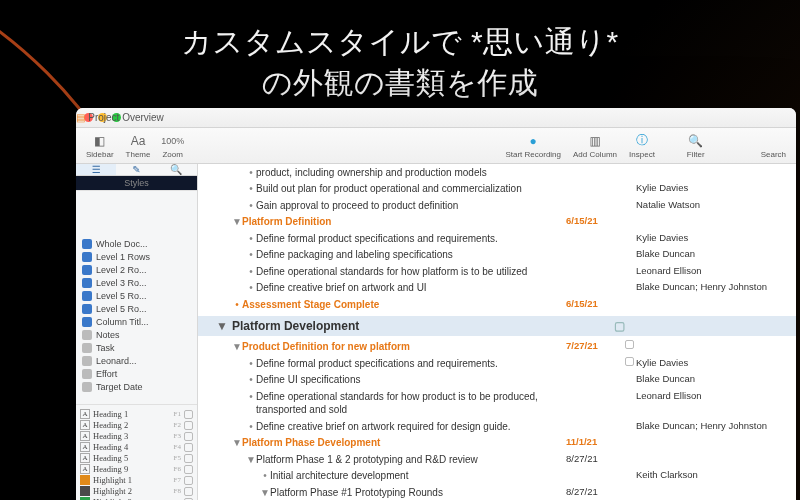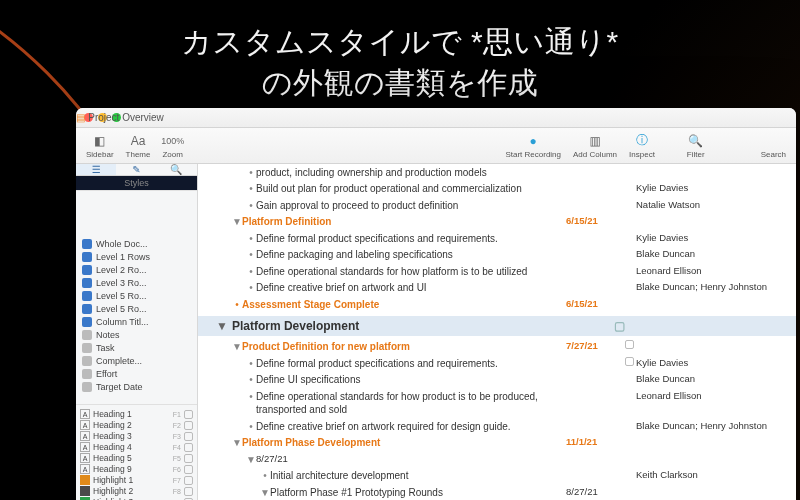--- a/index.html
+++ b/index.html
@@ -54,21 +54,21 @@
   .sidebar { width: 122px; background:#f5f6f7; border-right:1px solid #d8d8d8; display:flex; flex-direction:column;}
   .side-tabs { display:flex; border-bottom:1px solid #d8d8d8; height:20px;}
   .side-tab { flex:1; display:flex;align-items:center;justify-content:center;color:#3a6ea5;}
   .side-tab.active{background:#e4eef8;}
   .styles-hdr { text-align:center; color:#888; font-size:9px; padding:2px 0; background:#0f172a; border-bottom:1px solid #e2e2e2;}
   .style-list { padding:3px 4px; display:flex; flex-direction:column; gap:1px;margin-top:44px;}
   .style-item { display:flex; align-items:center; gap:4px; padding:1px 2px; font-size:9px; color:#444; white-space:nowrap; overflow:hidden;}
   .sq { width:10px; height:10px; border-radius:2px; background:#3a78c9; flex:none;}
   .sq.grey{background:#bbb}
   .fmt-list { margin-top:8px; border-top:1px solid #e0e0e0; padding:4px; display:flex; flex-direction:column; gap:1px;}
-  .fmt-item { display:flex; align-items:center; gap:3px; font-size:8.5px; color:#444;}
+  .fmt-item { display:flex; align-items:center; gap:3px; font-size:8.5px; color:#444;font-family:Liberation Serif, serif;}
   .fmt-sq { width:10px; height:10px; border:1px solid #aaa; display:flex;align-items:center;justify-content:center;font-size:7px;}
   .fmt-key { font-size:7px; color:#aaa; margin-left:auto;}
   .cb { width:9px; height:9px; border:1px solid #bbb; border-radius:2px;}
   .hl{width:10px;height:10px;}
   .main { flex:1; overflow:hidden; background:#fff; font-size:10px; color:#333;}
   .row { display:flex; align-items:flex-start; padding:1.5px 0; line-height:1.35;}
   .row .bullet{width:10px; text-align:center; color:#888;}
   .row .tri{width:10px; text-align:center; color:#888;}
   .row .txt{flex:1; padding-right:8px;}
   .row .date{width:56px; font-size:9.5px;}
@@ -188,21 +188,21 @@
           <div class="style-item">
             <div class="sq grey"></div>
             <span>Notes</span>
           </div>
           <div class="style-item">
             <div class="sq grey"></div>
             <span>Task</span>
           </div>
           <div class="style-item">
             <div class="sq grey"></div>
-            <span>Complete...</span>
+            <span>Leonard...</span>
           </div>
           <div class="style-item">
             <div class="sq grey"></div>
             <span>Effort</span>
           </div>
           <div class="style-item">
             <div class="sq grey"></div>
             <span>Target Date</span>
           </div>
         </div>
@@ -379,20 +379,21 @@
           </div>
           <div class="row indent0">
             <span class="tri">▼</span>
             <span class="txt orange">Platform Phase Development</span>
             <span class="date orange-date">11/1/21</span>
             <div class="check-col"></div>
             <span class="assignee"></span>
           </div>
           <div class="row indent1">
             <span class="tri">▼</span>
+            <span class="txt">Platform Phase 1 &amp; 2 prototyping and R&amp;D review</span>
             <span class="date">8/27/21</span>
             <div class="check-col"></div>
             <span class="assignee"></span>
           </div>
           <div class="row indent2">
             <span class="bullet">•</span>
             <span class="txt">Initial architecture development</span>
             <span class="date"></span>
             <div class="check-col"></div>
             <span class="assignee">Keith Clarkson</span>

